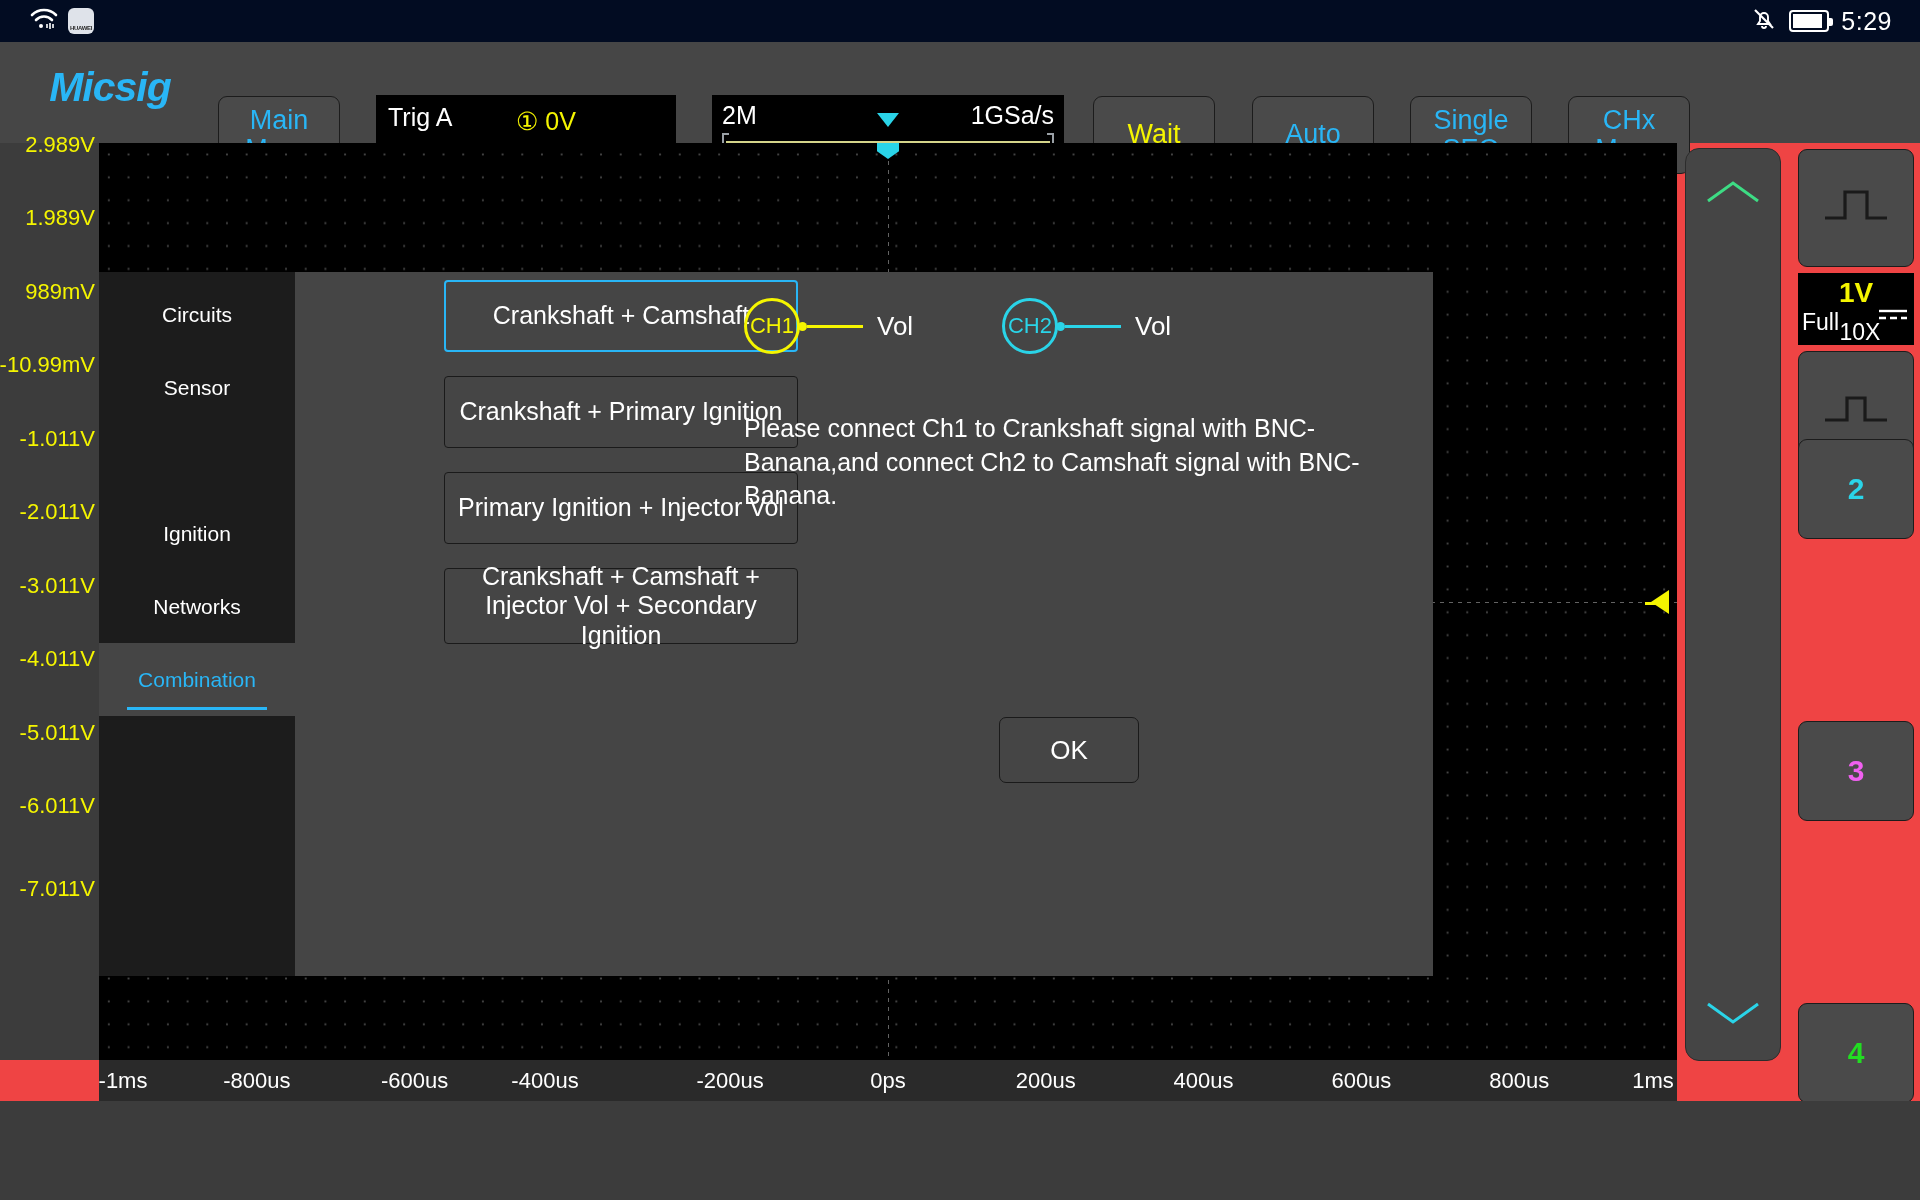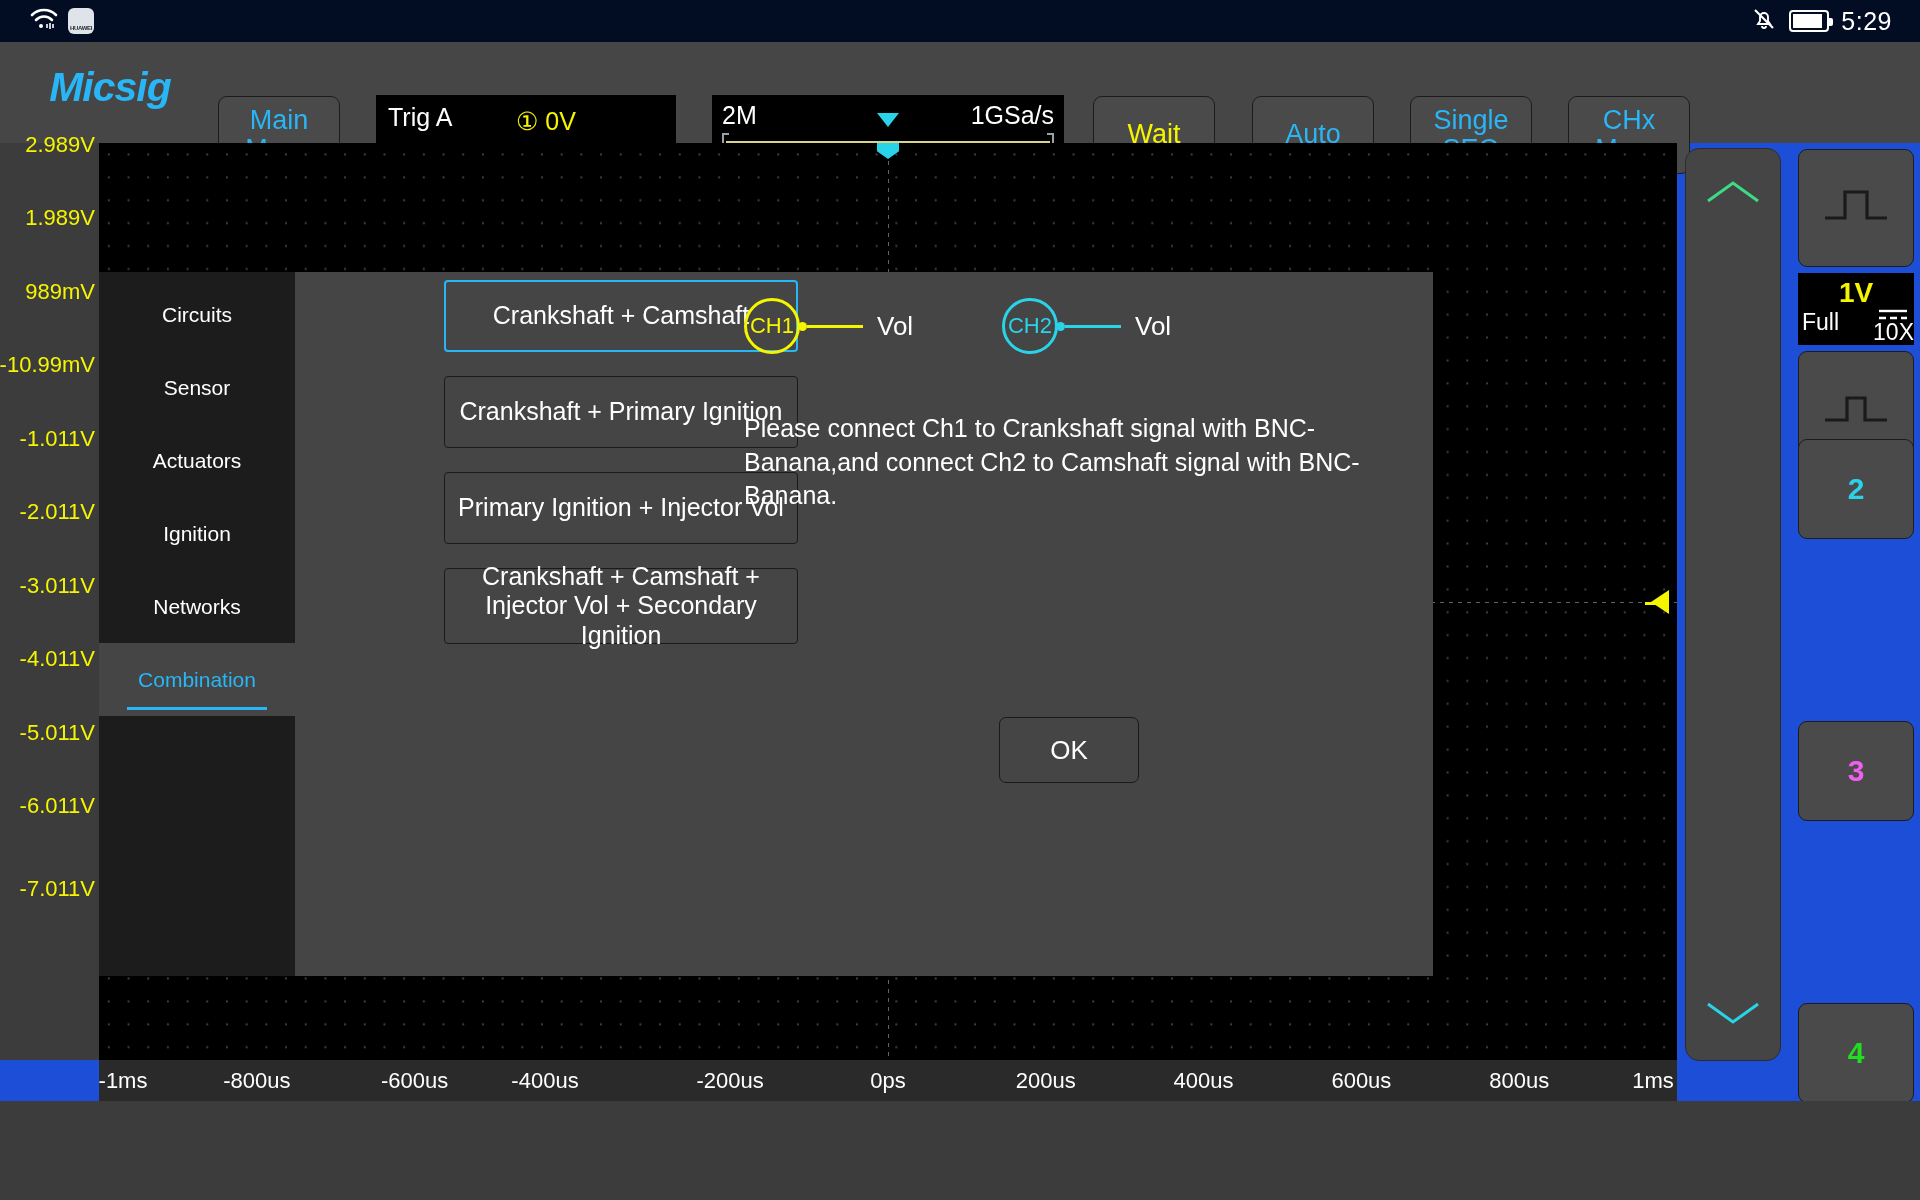--- a/index.html
+++ b/index.html
@@ -2,21 +2,21 @@
 <html><head>
 <meta charset="utf-8">
 <style>
   * { box-sizing: border-box; margin: 0; padding: 0; }
   html, body {
     width: 1920px; height: 1200px;
     background: #3a3a3a;
     font-family: "Liberation Sans", sans-serif;
     overflow: hidden;
   }
-  #app { position: relative; width: 1920px; height: 1200px; background: #1d4ed8; }
+  #app { position: relative; width: 1920px; height: 1200px; background: #ef4444; }
 
   
   .statusbar {
     position: absolute; left: 0; top: 0; width: 1920px; height: 42px;
     background: #020c22; display: flex; align-items: center;
   }
   .sb-left { display: flex; align-items: center; gap: 10px; margin-left: 30px; }
   .sb-right { margin-left: auto; display: flex; align-items: center; gap: 12px; margin-right: 28px; }
   .sb-time { color: #fff; font-size: 25px; letter-spacing: .5px; }
   .huawei-ic {
@@ -128,21 +128,21 @@
     border: 1px solid #1c1c1c; border-radius: 9px;
     display: flex; align-items: center; justify-content: center;
     font-size: 30px; font-weight: bold;
   }
   #probe-box {
     position: absolute; left: 6px; top: 130px; width: 116px; height: 72px; background: #000;
   }
   #probe-box .pv { position: absolute; left: 0; right: 0; top: 4px; text-align: center;
     color: #f5f500; font-size: 28px; font-weight: bold; }
   #probe-box .pfull { position: absolute; left: 4px; top: 36px; color: #fff; font-size: 23px; }
-  #probe-box .px { position: absolute; left: 0; right: 0; top: 46px; text-align: right;
+  #probe-box .px { position: absolute; left: 0; right: 0; top: 46px; text-align: center;
     color: #fff; font-size: 23px; margin-left: 8px; }
   #probe-box .pdc { position: absolute; right: 6px; top: 34px; width: 30px; }
 
   
   .bottombar { position: absolute; left: 0; top: 1101px; width: 1920px; height: 99px; background: #3c3c3c; }
 
   
   #dialog {
     position: absolute; left: 99px; top: 272px; width: 1334px; height: 704px;
     background: #454545; z-index: 20;
@@ -381,23 +381,20 @@
     
   </div>
 
   <div id="dialog">
     <div id="dlg-side">
         <div class="side-item" style="top: 6px;">
           <span>Circuits</span>
         </div>
         <div class="side-item" style="top: 79px;">
           <span>Sensor</span>
-        </div>
-        <div class="side-item" style="top: 152px;">
-          <span>Actuators</span>
         </div>
         <div class="side-item" style="top: 225px;">
           <span>Ignition</span>
         </div>
         <div class="side-item" style="top: 298px;">
           <span>Networks</span>
         </div>
         <div class="side-item active" style="top: 371px;">
           <span>Combination</span>
         </div>

